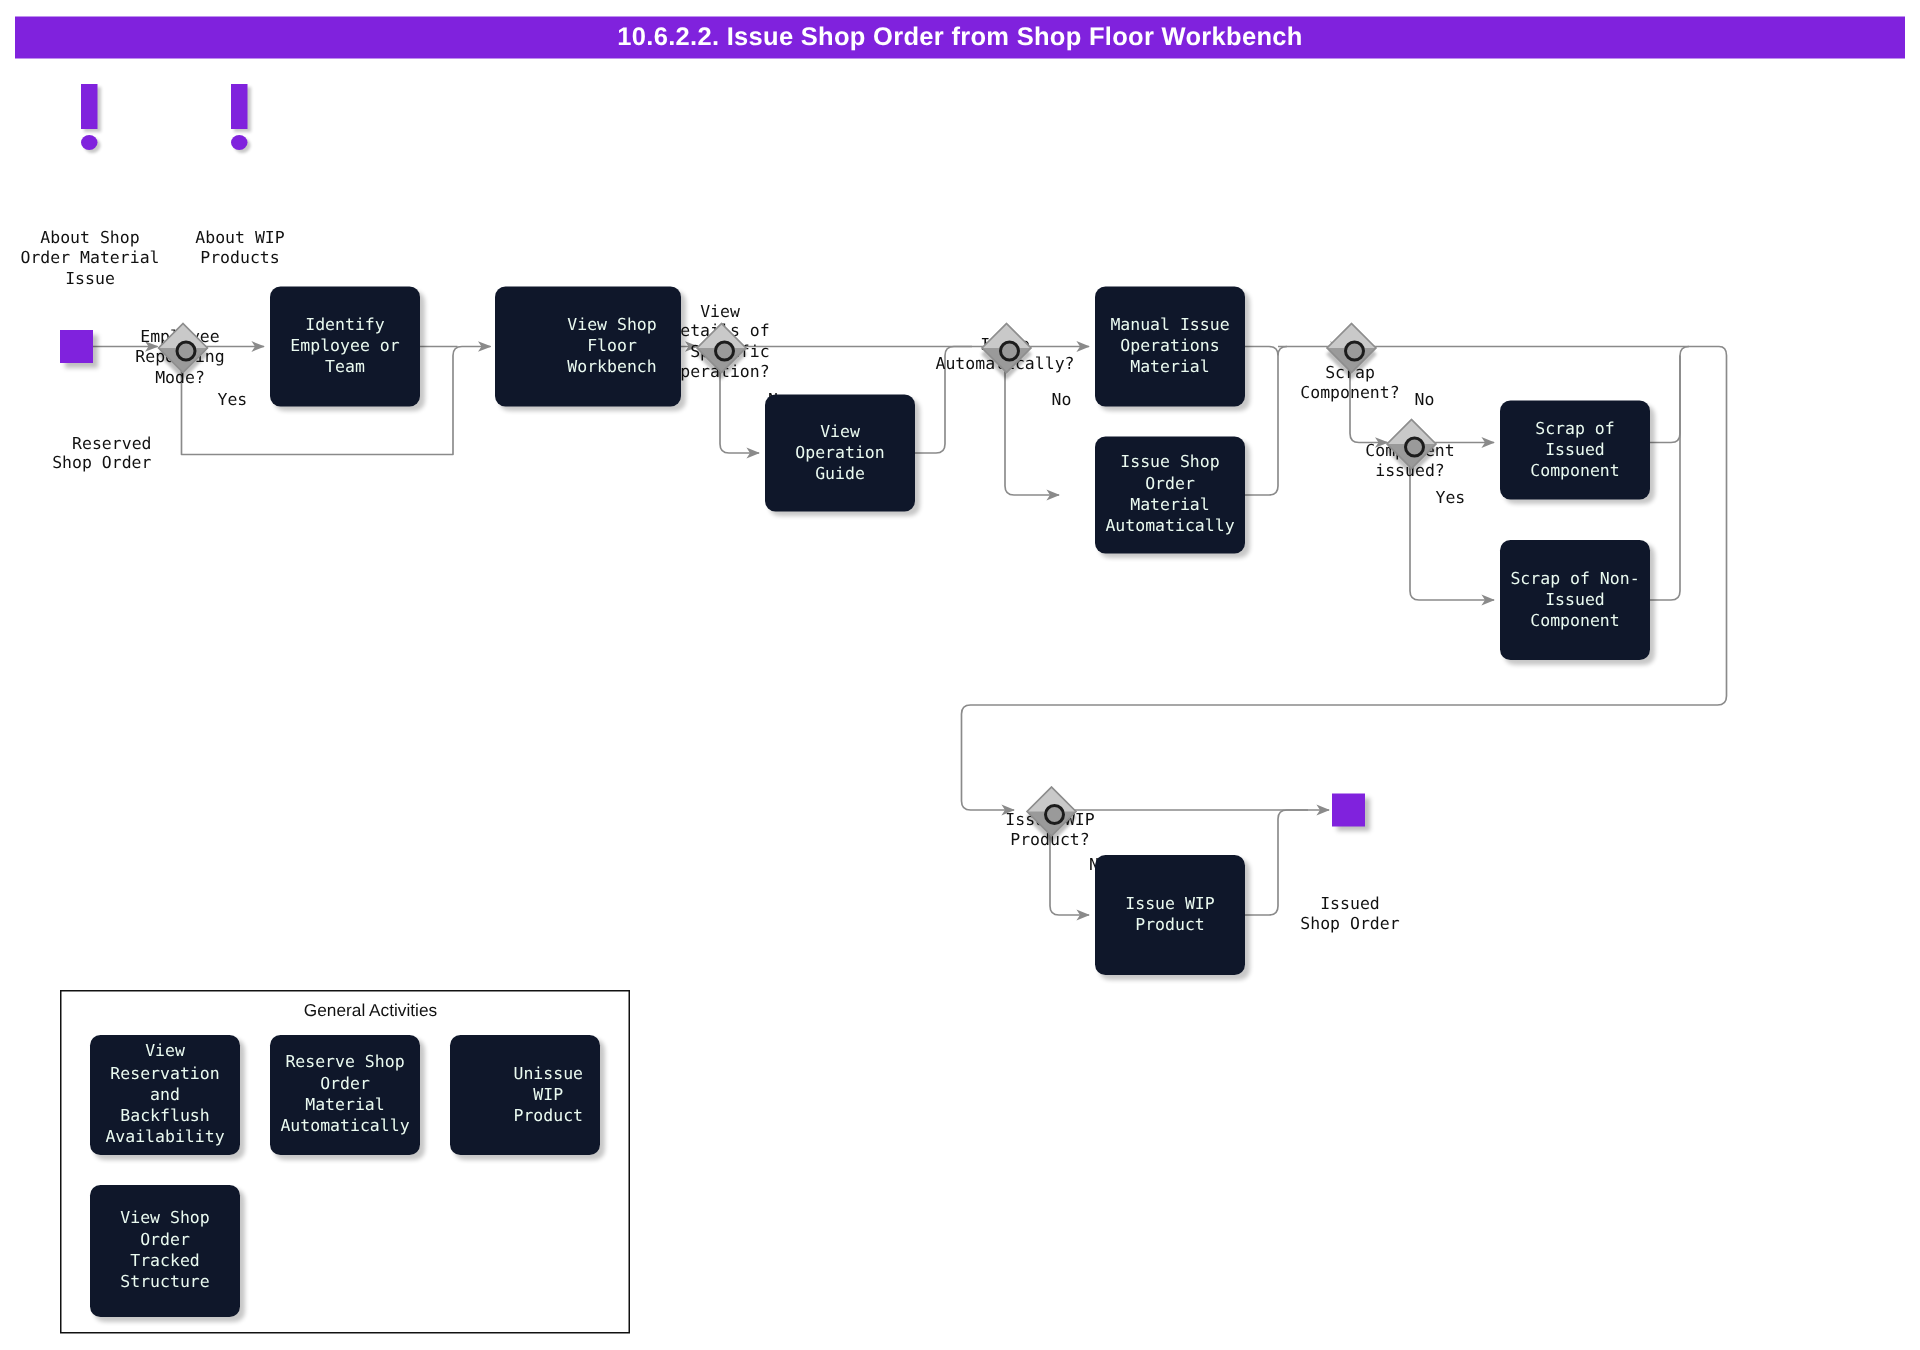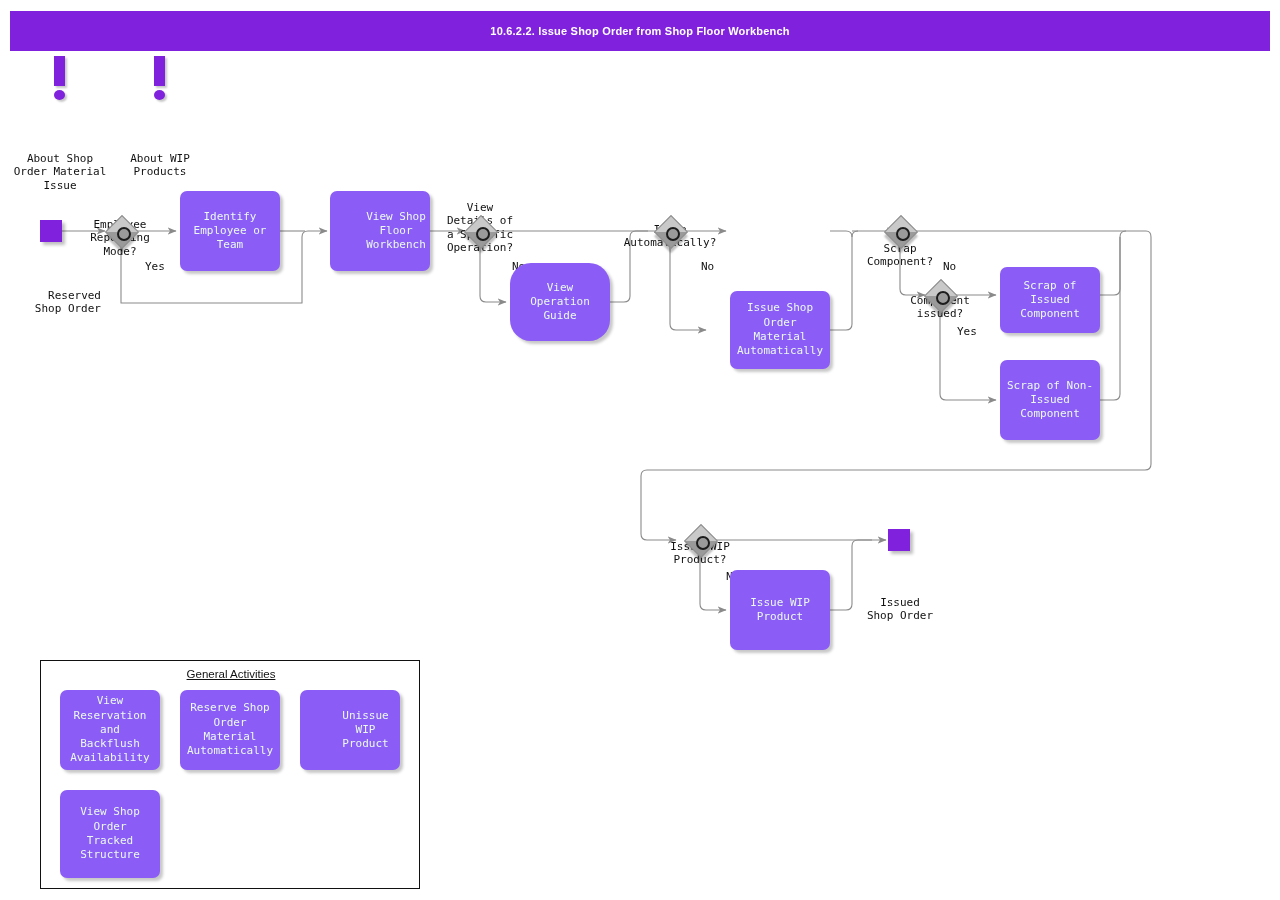--- a/index.html
+++ b/index.html
@@ -2,31 +2,31 @@
 <html><head>
 <meta charset="utf-8">
 <style>
   html,body{margin:0;padding:0;background:#ffffff;}
   body{width:1280px;height:900px;position:relative;overflow:hidden;
        font-family:"DejaVu Sans",sans-serif;}
 
   #stage{position:absolute;left:0;top:0;width:1280px;height:900px;}
 
   
-  .titlebar{position:absolute;left:10px;top:11px;width:1260px;height:40px;
+  .titlebar{position:absolute;left:10px;top:11px;width:1260px;height:28px;
             background:#8022dd;color:#ffffff;font-family:"Liberation Sans",sans-serif;
-            font-size:11px;font-weight:bold;display:flex;align-items:center;
+            font-size:17px;font-weight:bold;display:flex;align-items:center;
             justify-content:center;letter-spacing:.2px;}
 
   
   #edges{position:absolute;left:0;top:0;width:1280px;height:900px;
          pointer-events:none;}
 
   
-  .node{position:absolute;background:#8b5cf6;border-radius:7px;
+  .node{position:absolute;background:#0f172a;border-radius:7px;
         box-shadow:3px 3px 3px rgba(0,0,0,.22);
         display:flex;align-items:center;justify-content:center;text-align:center;
         color:#eafaf0;font-family:"DejaVu Sans Mono","Liberation Mono",monospace;
         font-size:11px;line-height:1.30;padding:0 5px;box-sizing:border-box;
         white-space:pre-line;}
 
   
   .gw{position:absolute;width:32px;height:32px;}
   .gw .dia{position:absolute;left:2px;top:2px;width:22px;height:22px;
            background:#9a9a9a;transform:rotate(45deg);
@@ -55,22 +55,22 @@
   .cap{position:absolute;text-align:center;color:#111111;
        font-family:"DejaVu Sans Mono","Liberation Mono",monospace;
        font-size:11px;line-height:1.22;white-space:pre-line;margin-top:45px;}
   .edgelbl{position:absolute;color:#111111;
        font-family:"DejaVu Sans Mono","Liberation Mono",monospace;
        font-size:11px;line-height:1.2;white-space:pre;margin-top:48px;}
 
   
   .panel{position:absolute;left:40px;top:660px;width:380px;height:229px;
          border:1.4px solid #111111;background:#ffffff;box-sizing:border-box;}
-  .panel-title{position:absolute;left:0;top:7px;width:380px;text-align:center;
-         font-family:"Liberation Sans",sans-serif;font-size:11.5px;color:#111;text-decoration:underline;}
+  .panel-title{position:absolute;left:16px;top:7px;width:380px;text-align:center;
+         font-family:"Liberation Sans",sans-serif;font-size:11.5px;color:#111;}
 </style>
 </head>
 <body>
 
 <div id="stage">
 
   <div class="titlebar">10.6.2.2. Issue Shop Order from Shop Floor Workbench</div>
 
   <svg id="edges" viewBox="0 0 1280 900" width="1280" height="900">
     <defs>
@@ -192,26 +192,29 @@
   <div class="gw" style="left:687px;top:527px;">
     <div class="dia"></div>
     <div class="ring"></div>
   </div>
   <div class="edgelbl" style="left:726px;top:522px;">No</div>
 
   <div class="node" style="left:180px;top:191px;width:100px;height:80px;">Identify
 Employee or
 Team</div>
 
-  <div class="node" style="left:330px;top:191px;width:100px;height:80px;padding-left:37px;">View Shop Floor
+  <div class="node" style="left:330px;top:191px;width:124px;height:80px;padding-left:37px;">View Shop Floor
 Workbench</div>
 
-  <div class="node" style="left:510px;top:263px;width:100px;height:78px;border-radius:21px;">View Operation
+  <div class="node" style="left:510px;top:263px;width:100px;height:78px;">View Operation
 Guide</div>
 
+  <div class="node" style="left:730px;top:191px;width:100px;height:80px;">Manual Issue
+Operations
+Material</div>
 
   <div class="node" style="left:730px;top:291px;width:100px;height:78px;">Issue Shop
 Order Material
 Automatically</div>
 
   <div class="node" style="left:1000px;top:267px;width:100px;height:66px;">Scrap of Issued
 Component</div>
 
   <div class="node" style="left:1000px;top:360px;width:100px;height:80px;">Scrap of Non-
 Issued

